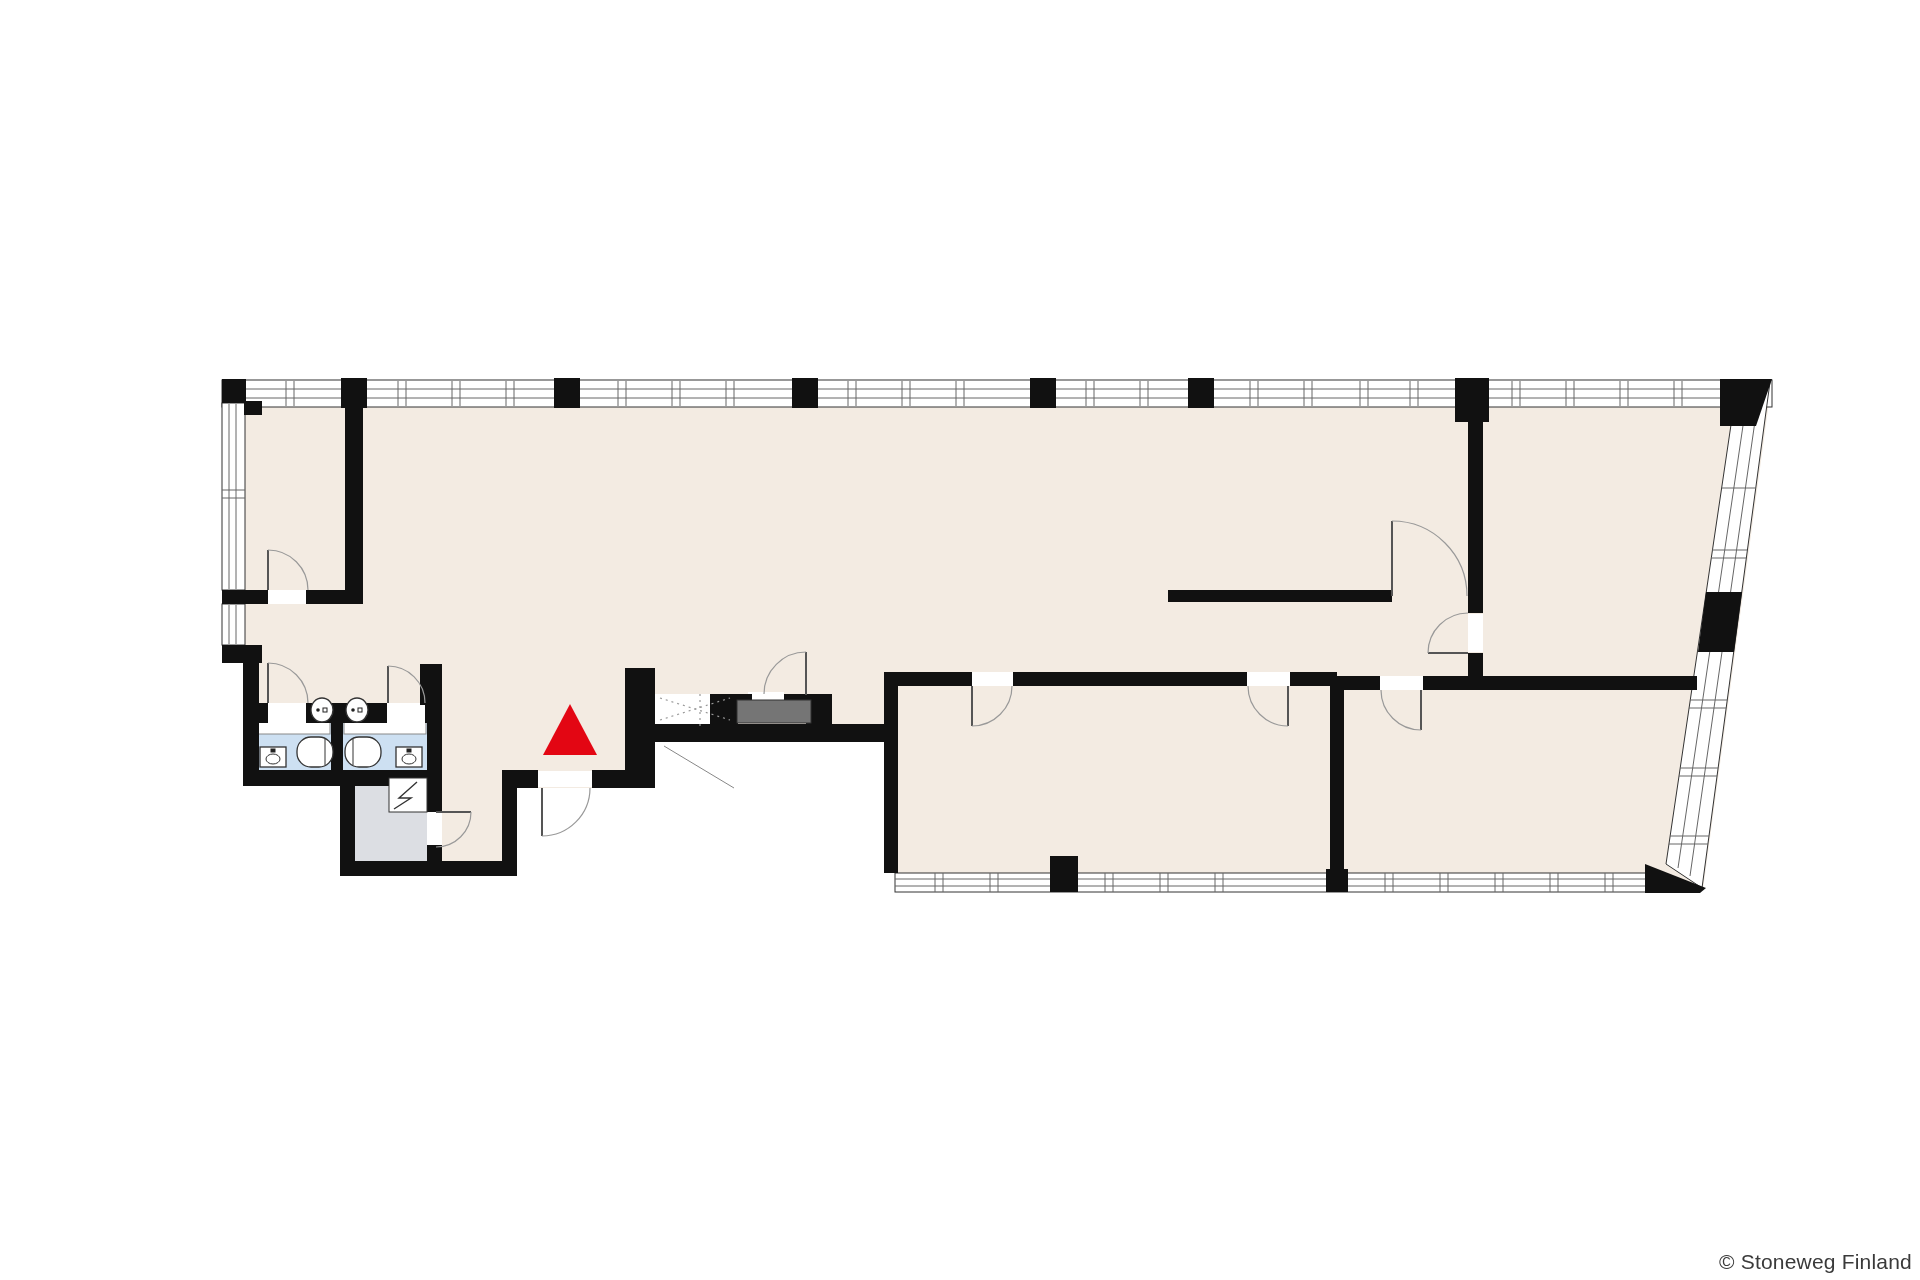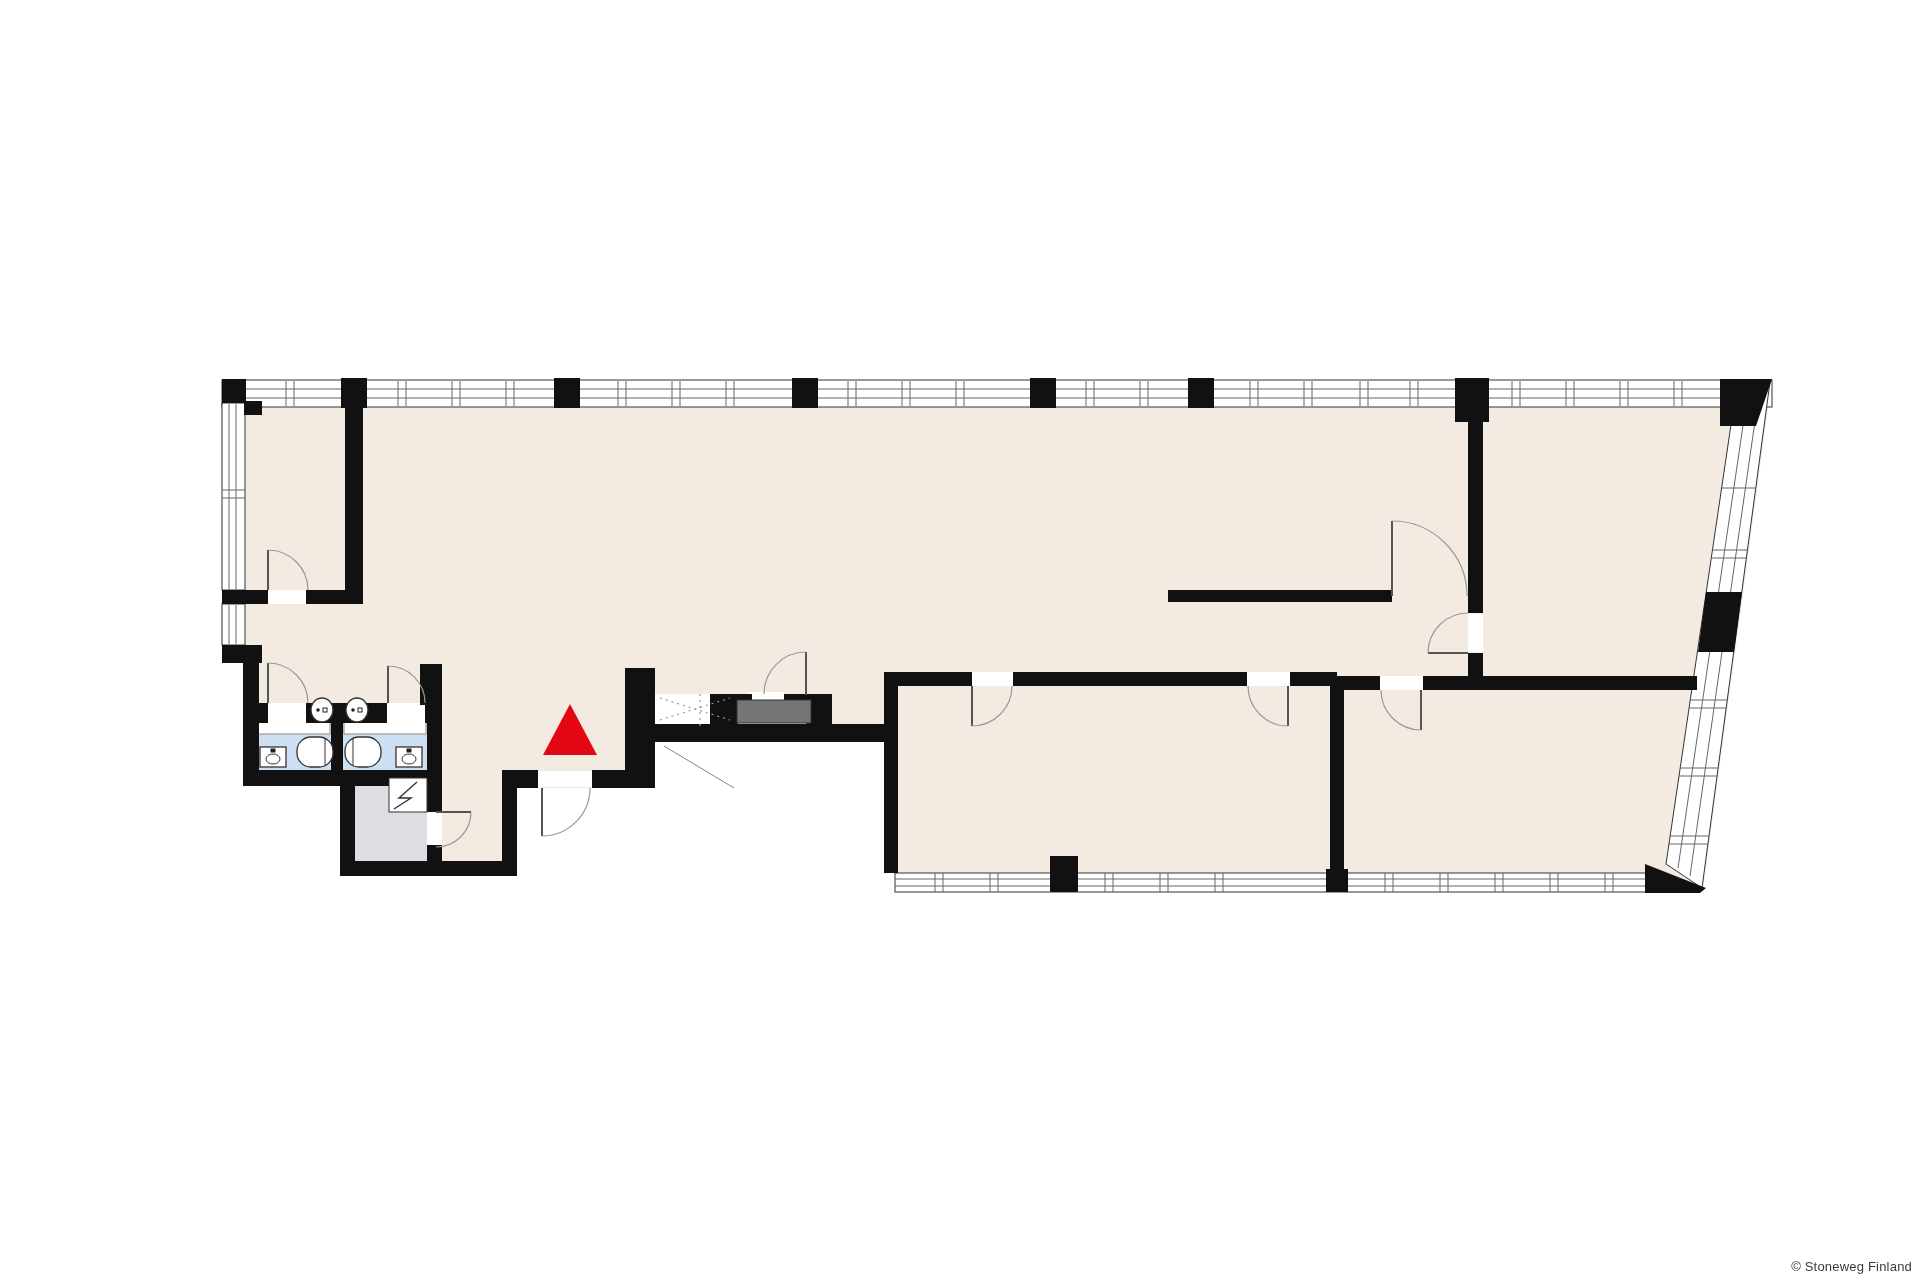--- a/index.html
+++ b/index.html
@@ -1,19 +1,19 @@
 <!DOCTYPE html>
 <html><head>
 <meta charset="utf-8">
 <style>
   html,body{margin:0;padding:0;background:#ffffff;}
   body{font-family:"Liberation Sans", sans-serif;}
   .stage{position:relative;width:1920px;height:1280px;background:#ffffff;overflow:hidden;}
   .stage svg{position:absolute;left:0;top:0;}
-  .copyright{position:absolute;right:8px;bottom:6px;font-size:13px;color:#3a3a3a;letter-spacing:0.2px;}
+  .copyright{position:absolute;right:8px;bottom:6px;font-size:21px;color:#3a3a3a;letter-spacing:0.2px;}
 </style>
 </head>
 <body>
 
 <div class="stage">
   <svg width="1920" height="1280" viewBox="0 0 1920 1280" xmlns="http://www.w3.org/2000/svg">
       <polygon points="222,380 1772,380 1703,890 895,890 895,740 648,740 648,788 517,788 517,876 340,876 340,786 243,786 243,663 222,663" fill="#f3ebe2"></polygon>
       <rect x="257" y="703" width="74" height="67" fill="#cde0f2" stroke="none" stroke-width="0"></rect>
       <rect x="343" y="703" width="84" height="67" fill="#cde0f2" stroke="none" stroke-width="0"></rect>
       <rect x="258" y="722" width="72" height="12" fill="#ffffff" stroke="#888888" stroke-width="1"></rect>

